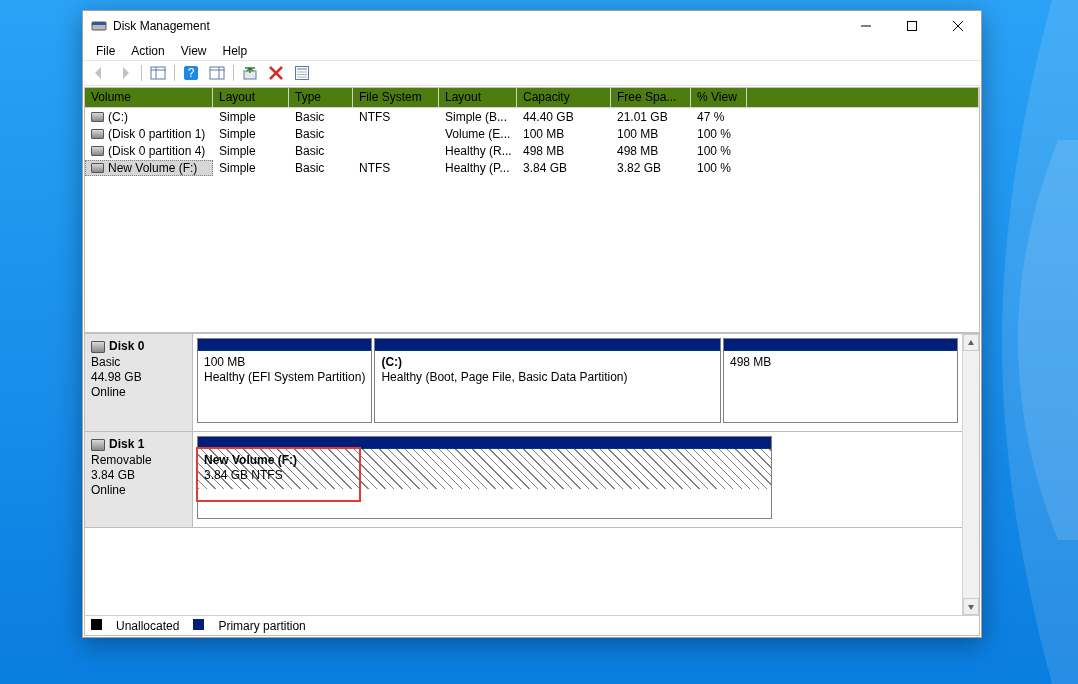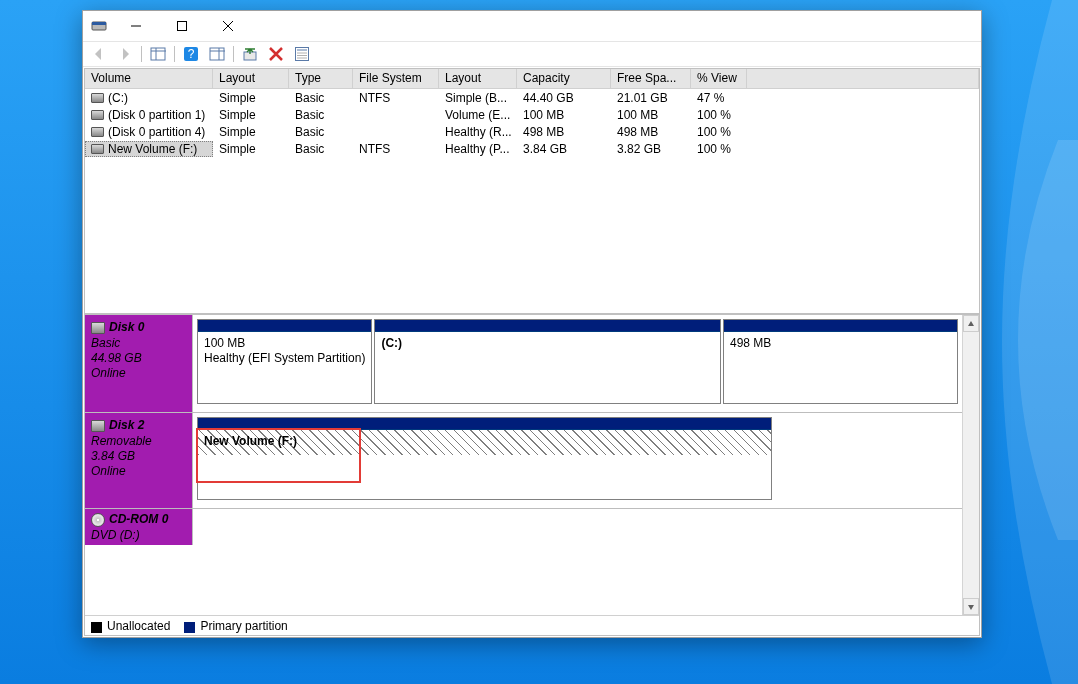--- a/index.html
+++ b/index.html
@@ -34,37 +34,37 @@
   .tsep::before { content:""; position:absolute; top:3px; bottom:3px; left:2px; width:1px; background:#c0c0c0; }
   .tbtn.disabled { opacity:.45; }
   .tbtn svg { width:16px; height:16px; }
 
   
   .content { flex:1; display:flex; flex-direction:column; border:1px solid #c0c0c0; margin:1px; min-height:0; }
 
   
   .listview { height:246px; border-bottom:2px solid #c0c0c0; overflow:hidden; display:flex; flex-direction:column; }
   .lv-header { display:flex; height:20px; background:#fff; border-bottom:1px solid #d0d0d0;}
-  .lv-header .col { border-right:1px solid #d0d0d0; padding:2px 6px; font-size:12px; white-space:nowrap; overflow:hidden; text-overflow:ellipsis; background:#e5e5e5; }
+  .lv-header .col { border-right:1px solid #d0d0d0; padding:2px 6px; font-size:12px; white-space:nowrap; overflow:hidden; text-overflow:ellipsis; background:#4d7c0f; }
   .lv-body { flex:1; overflow:auto; }
   .lv-row { display:flex; height:17px; align-items:center; }
   .lv-row .cell { padding:1px 6px; white-space:nowrap; overflow:hidden; text-overflow:ellipsis; display:flex; align-items:center; gap:4px; }
   .lv-row.selected .cell.first { background:#d6d6d6; border:1px dotted #808080; padding:0 5px; }
 
   .disk-glyph { width:13px; height:10px; background:linear-gradient(#d9d9d9,#888); border:1px solid #555; border-radius:1px;}
 
   
   .c-volume{width:128px}.c-layout{width:76px}.c-type{width:64px}.c-fs{width:86px}
   .c-status{width:78px}.c-cap{width:94px}.c-free{width:80px}.c-pct{width:56px}.c-rest{flex:1}
 
   
   .graphpane { flex:1; display:flex; min-height:0; overflow:hidden; }
   .graph-scroll { flex:1; overflow:hidden; background:#fff; }
   .disk-row { display:flex; border-bottom:1px solid #bdbdbd; }
-  .disk-left { width:108px; padding:5px 6px 7px 6px; background:#a21caf; border-right:1px solid #bdbdbd;font-style:italic; }
+  .disk-left { width:108px; padding:5px 6px 7px 6px; background:#e5e5e5; border-right:1px solid #bdbdbd; }
   .disk-left .dicon { display:flex; align-items:center; gap:4px; margin-bottom:1px;}
   .disk-left .diconbox { width:14px; height:12px; background:linear-gradient(#d9d9d9,#888); border:1px solid #555; border-radius:1px;}
   .disk-left .diconbox.cd { background:radial-gradient(circle at 50% 50%, #fff 15%, #c7c7c7 16%, #e8e8e8 60%, #b0b0b0 100%); border-radius:50%; width:14px; height:14px;}
   .disk-left .dlabel { font-weight:bold; }
   .disk-left div { line-height:15px; font-size:12px;}
   .disk-right { flex:1; padding:4px 4px 8px 4px; display:flex; gap:2px; }
 
   .partition { border:1px solid #808080; display:flex; flex-direction:column; }
   .part-head { height:12px; border-bottom:1px solid #003a7d; }
   .part-head.primary { background:#001e7a; }
@@ -72,21 +72,21 @@
   .part-body .ptitle { font-weight:bold; }
 
   .highlight-box { position:absolute; border:2px solid #e23b36; pointer-events:none; }
 
   .hatched {
     background-image: repeating-linear-gradient(45deg, #7f7f7f 0 1px, transparent 1px 6px);
   }
 
   
   .legend { height:20px; display:flex; align-items:center; gap:14px; padding:2px 6px; border-top:1px solid #d0d0d0; }
-  .legend-item { display:flex; align-items:flex-end; gap:5px; font-size:12px;}
+  .legend-item { display:flex; align-items:flex-start; gap:14px; font-size:12px;}
   .swatch { width:11px; height:11px; border:1px solid #000; }
   .swatch.black { background:#000; }
   .swatch.primary { background:#001e7a; border-color:#001e7a;}
 
   
   .sb-v { width:17px; background:#f0f0f0; border-left:1px solid #d4d4d4; display:flex; flex-direction:column; }
   .sb-btn { height:17px; display:flex; align-items:center; justify-content:center; background:#f0f0f0; border:1px solid #cdcdcd;}
   .sb-btn svg{width:8px;height:8px;}
   .sb-track{flex:1;}
 
@@ -103,37 +103,44 @@
 
 <div class="window">
 
   <div class="titlebar">
     <span class="icon-slot">
       <svg viewBox="0 0 16 16">
           <rect x="1" y="4" width="14" height="8" rx="1" fill="#b9b9b9" stroke="#555"></rect>
           <rect x="1" y="4" width="14" height="3" fill="#2c5aa0"></rect>
         </svg>
     </span>
+    <span class="title">Disk Management</span>
     <div class="win-btn">
         <svg viewBox="0 0 10 10">
           <path d="M0 5 H10" stroke="#000" stroke-width="1"></path>
         </svg>
       </div>
     <div class="win-btn">
         <svg viewBox="0 0 10 10">
           <rect x="0.5" y="0.5" width="9" height="9" fill="none" stroke="#000"></rect>
         </svg>
       </div>
     <div class="win-btn close">
         <svg viewBox="0 0 10 10">
           <path d="M0 0 L10 10 M10 0 L0 10" stroke="#000" stroke-width="1"></path>
         </svg>
       </div>
   </div>
 
+  <div class="menubar">
+    <div class="menu-item">File</div>
+    <div class="menu-item">Action</div>
+    <div class="menu-item">View</div>
+    <div class="menu-item">Help</div>
+  </div>
 
   <div class="toolbar">
     <div class="tbtn disabled">
         <svg viewBox="0 0 16 16">
           <path d="M10 2 L4 8 L10 14 Z" fill="#7a7a7a"></path>
         </svg>
       </div>
     <div class="tbtn disabled">
         <svg viewBox="0 0 16 16">
           <path d="M6 2 L12 8 L6 14 Z" fill="#7a7a7a"></path>
@@ -273,61 +280,56 @@
               <div class="part-body">
                 <div class="ptitle"></div>
                 <div>100 MB</div>
                 <div>Healthy (EFI System Partition)</div>
               </div>
             </div>
             <div class="partition" style="flex:1;">
               <div class="part-head primary"></div>
               <div class="part-body">
                 <div class="ptitle">(C:)</div>
+                <div>Healthy (Boot, Page File, Basic Data Partition)</div>
               </div>
             </div>
             <div class="partition" style="flex:0 0 235px;">
               <div class="part-head primary"></div>
               <div class="part-body">
                 <div class="ptitle"></div>
                 <div>498 MB</div>
               </div>
             </div>
           </div>
         </div>
 
         <div class="disk-row" style="height:96px; position:relative;">
           <div class="disk-left">
             <div class="dicon">
                 <span class="diconbox"></span>
-                <span class="dlabel">Disk 2</span>
+                <span class="dlabel">Disk 1</span>
               </div>
             <div>Removable</div>
             <div>3.84 GB</div>
             <div>Online</div>
           </div>
           <div class="disk-right" style="padding-right:190px;">
             <div class="partition" style="flex:1; position:relative;">
               <div class="part-head primary"></div>
               <div class="part-body hatched" style="background-color:#fff;">
                 <div class="ptitle">New Volume  (F:)</div>
+                <div>3.84 GB NTFS</div>
               </div>
             </div>
           </div>
           <div class="highlight-box" style="left:111px; top:15px; width:165px; height:55px;"></div>
         </div>
 
         <div class="disk-row" style="height:36px; border-bottom:none;">
-          <div class="disk-left" style="padding-top:3px;padding-bottom:2px;">
-            <div class="dicon">
-                <span class="diconbox cd"></span>
-                <span class="dlabel">CD-ROM 0</span>
-              </div>
-            <div>DVD (D:)</div>
-          </div>
           <div class="disk-right"></div>
         </div>
 
       </div>
 
       <div class="sb-v">
         <div class="sb-btn">
             <svg viewBox="0 0 8 8">
               <path d="M4 1 L7 6 L1 6 Z" fill="#606060"></path>
             </svg>

